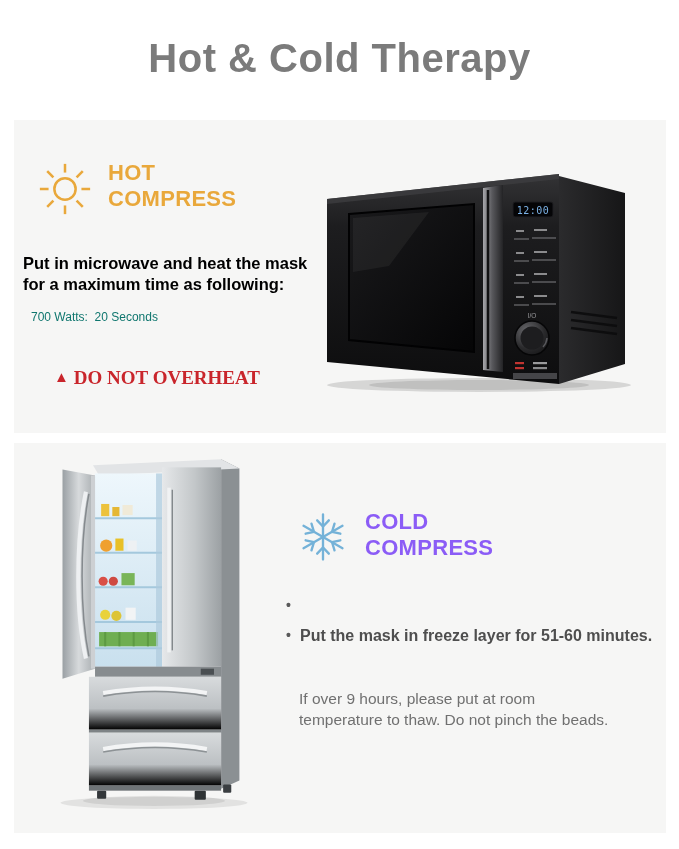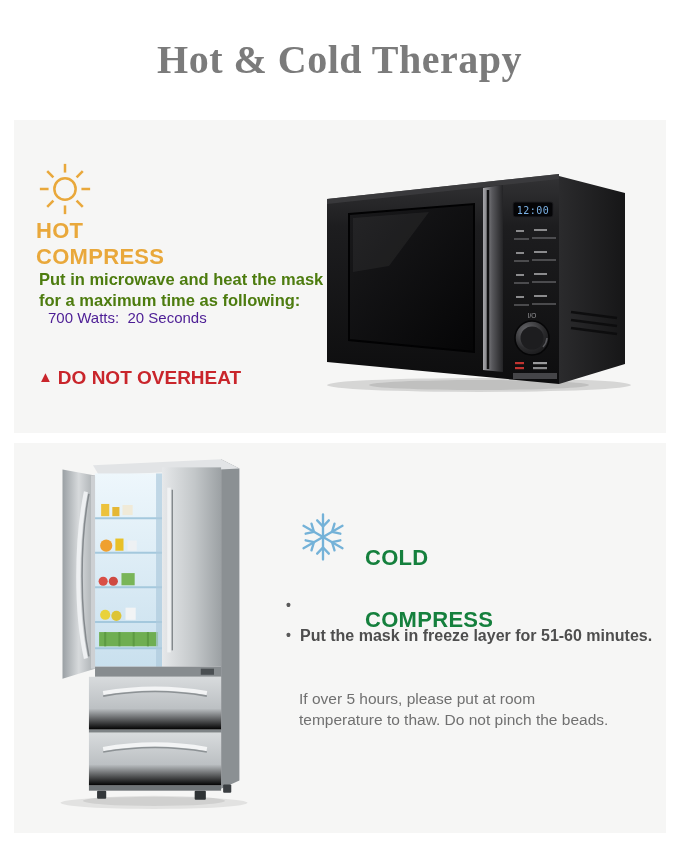--- a/index.html
+++ b/index.html
@@ -2,47 +2,47 @@
 <html><head>
 <meta charset="utf-8">
 <style>
   html,body{margin:0;padding:0;}
   body{
     width:679px;height:849px;position:relative;background:#ffffff;
     font-family:"Liberation Sans",sans-serif;overflow:hidden;
   }
   .title{
     position:absolute;left:0;right:0;top:36px;margin:0;text-align:center;
-    font-size:40px;font-weight:700;color:#7b7b7b;letter-spacing:0.5px;font-family:Liberation Serif, serif;
+    font-size:40px;font-weight:700;color:#7b7b7b;letter-spacing:0.5px;
   }
   .card{position:absolute;left:14px;width:652px;background:#f6f6f5;}
   .card-hot{top:120px;height:313px;}
   .card-cold{top:443px;height:390px;}
 
   
-  .hot-head{position:absolute;left:22px;top:40px;display:flex;align-items:flex-start;flex-direction:column;}
+  .hot-head{position:absolute;left:22px;top:40px;display:flex;align-items:flex-start;}
   .sun{width:58px;height:58px;margin-right:14px;flex:0 0 auto;}
   .sec-title{margin:0;}
   .sec-title span{display:block;font-size:22px;font-weight:700;line-height:26px;letter-spacing:0.3px;}
   .hot-title span{color:#E9A83B;}
   .instruction{
-    position:absolute;left:9px;top:133px;margin:16px;
-    font-size:16.5px;font-weight:700;color:#4d7c0f;line-height:21px;white-space:pre-line;
+    position:absolute;left:9px;top:133px;margin:0;
+    font-size:16.5px;font-weight:700;color:#000000;line-height:21px;white-space:pre-line;
   }
-  .watts{position:absolute;left:34px;top:185px;font-size:15px;color:#4c1d95;line-height:25px;}
+  .watts{position:absolute;left:17px;top:185px;font-size:12px;color:#0f766e;line-height:25px;}
   .watts div{white-space:pre;}
-  .warning{position:absolute;left:24px;top:247px;font-size:19px;font-weight:700;color:#C9252B;}
+  .warning{position:absolute;left:40px;top:247px;font-size:19px;font-weight:700;color:#C9252B;font-family:Liberation Serif, serif;}
   .warning .tri{font-size:15px;margin-right:5px;position:relative;top:-2px;}
   .microwave{position:absolute;left:305px;top:46px;width:330px;height:228px;}
 
   
   .fridge{position:absolute;left:38px;top:2px;width:204px;height:366px;}
   .cold-head{position:absolute;left:284px;top:66px;display:flex;align-items:flex-start;}
   .flake{width:50px;height:50px;margin-right:17px;margin-top:3px;flex:0 0 auto;}
-  .cold-title span{color:#15803d;margin-top:36px;}
+  .cold-title span{color:#8b5cf6;}
   .bullets{position:absolute;left:272px;top:152px;}
   .bullet-row{display:flex;font-size:16px;font-weight:700;color:#4e4e4e;line-height:21px;margin-bottom:9px;}
   .bullet-row .dot{width:14px;font-size:14px;color:#5a5a5a;flex:0 0 auto;}
   .bullet-row .btext{white-space:pre-line;}
   .notes{position:absolute;left:285px;top:245px;font-size:15.5px;color:#707070;line-height:21px;}
   .notes p{margin:0 0 11px 0;white-space:pre-line;}
 </style>
 </head>
 <body>
 
@@ -273,16 +273,16 @@
     <div class="bullet-row">
       <span class="dot">•</span>
     </div>
     <div class="bullet-row">
       <span class="dot">•</span>
       <span class="btext">Put the mask in freeze layer for 51-60 minutes.</span>
     </div>
   </div>
 
   <div class="notes">
-    <p>If over 5 hours, please put at room
+    <p>If over 9 hours, please put at room
 temperature to thaw. Do not pinch the beads.</p>
   </div>
 </section>
 
 </body></html>

